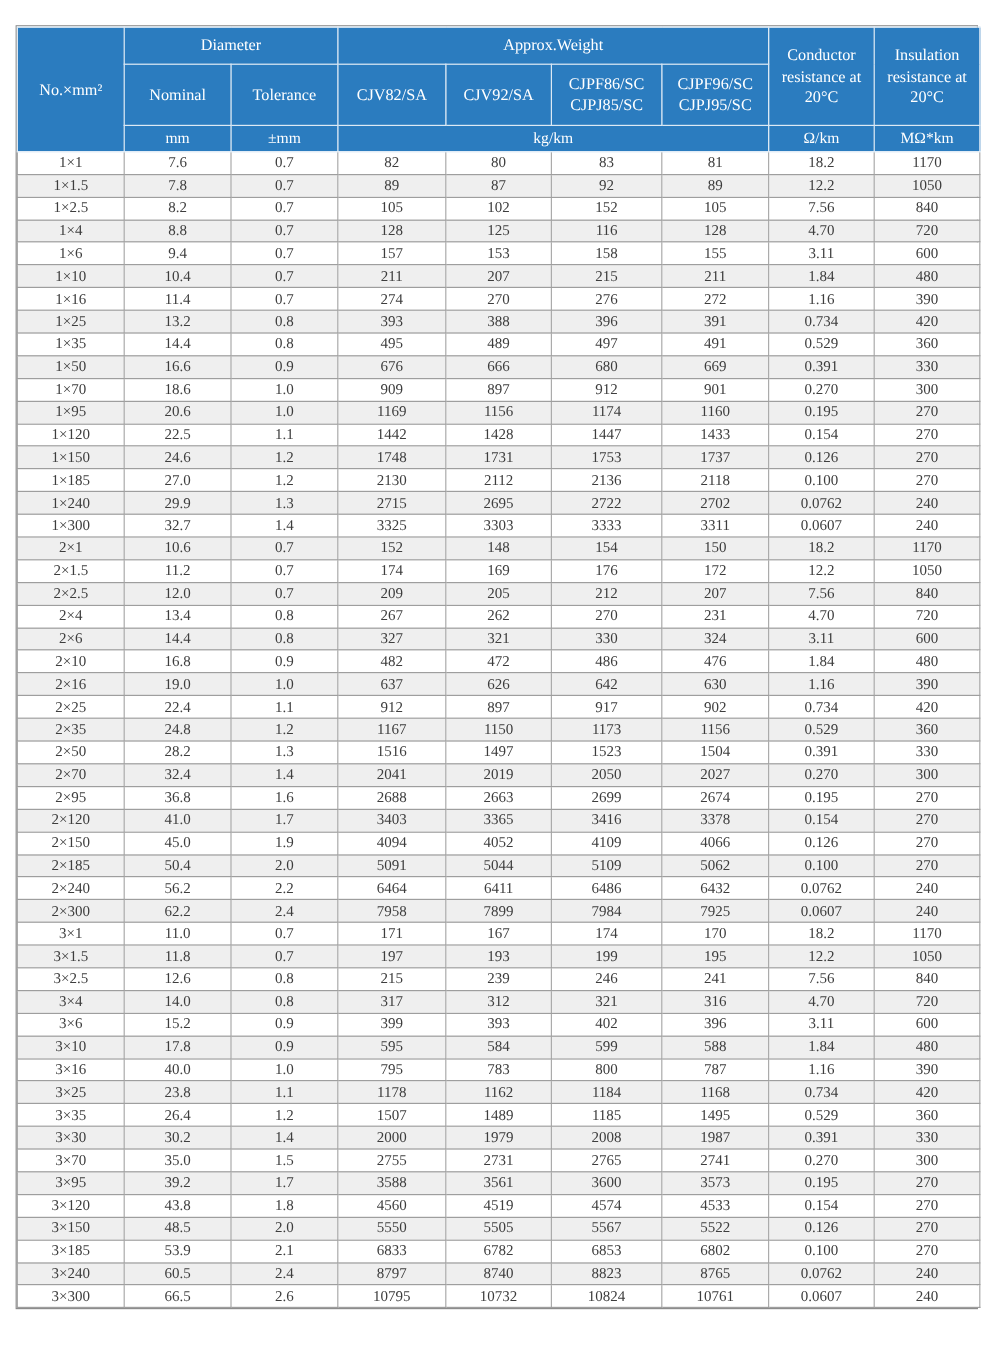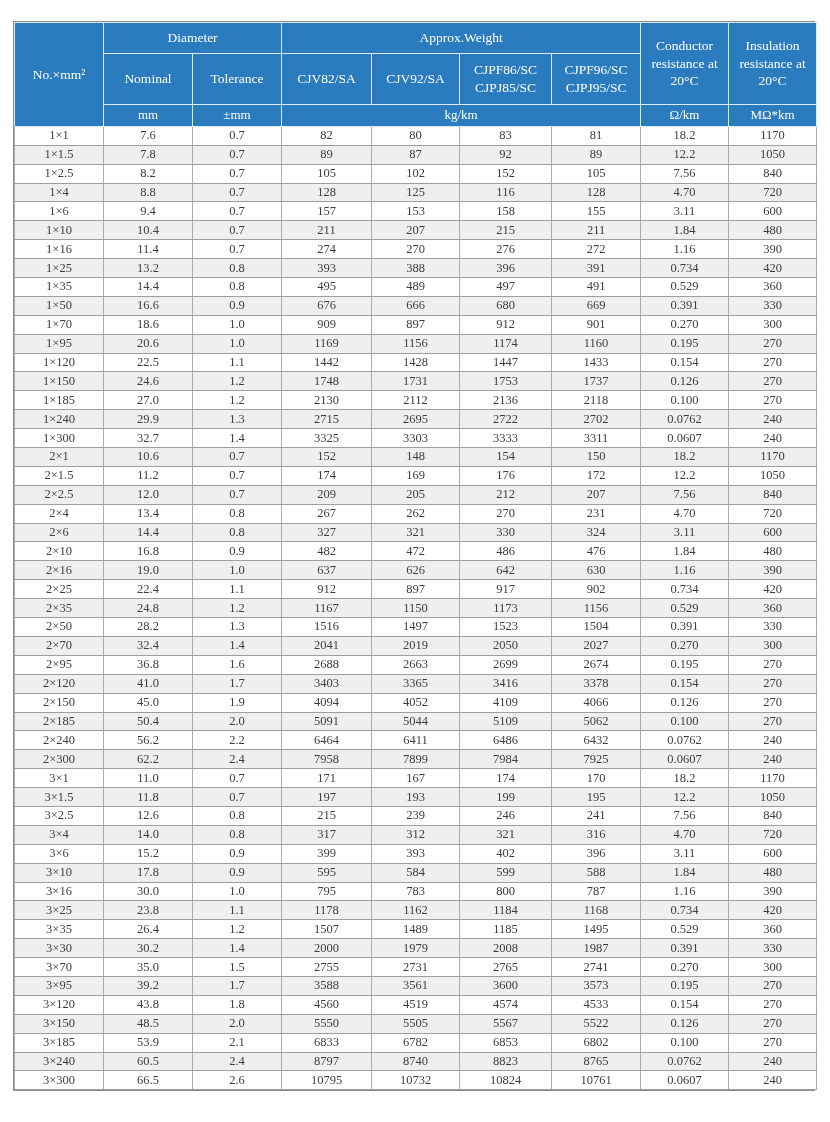--- a/index.html
+++ b/index.html
@@ -538,21 +538,21 @@
             <td>0.9</td>
             <td>595</td>
             <td>584</td>
             <td>599</td>
             <td>588</td>
             <td>1.84</td>
             <td>480</td>
           </tr>
           <tr>
             <td>3×16</td>
-            <td>30.0</td>
+            <td>40.0</td>
             <td>1.0</td>
             <td>795</td>
             <td>783</td>
             <td>800</td>
             <td>787</td>
             <td>1.16</td>
             <td>390</td>
           </tr>
           <tr>
             <td>3×25</td>

